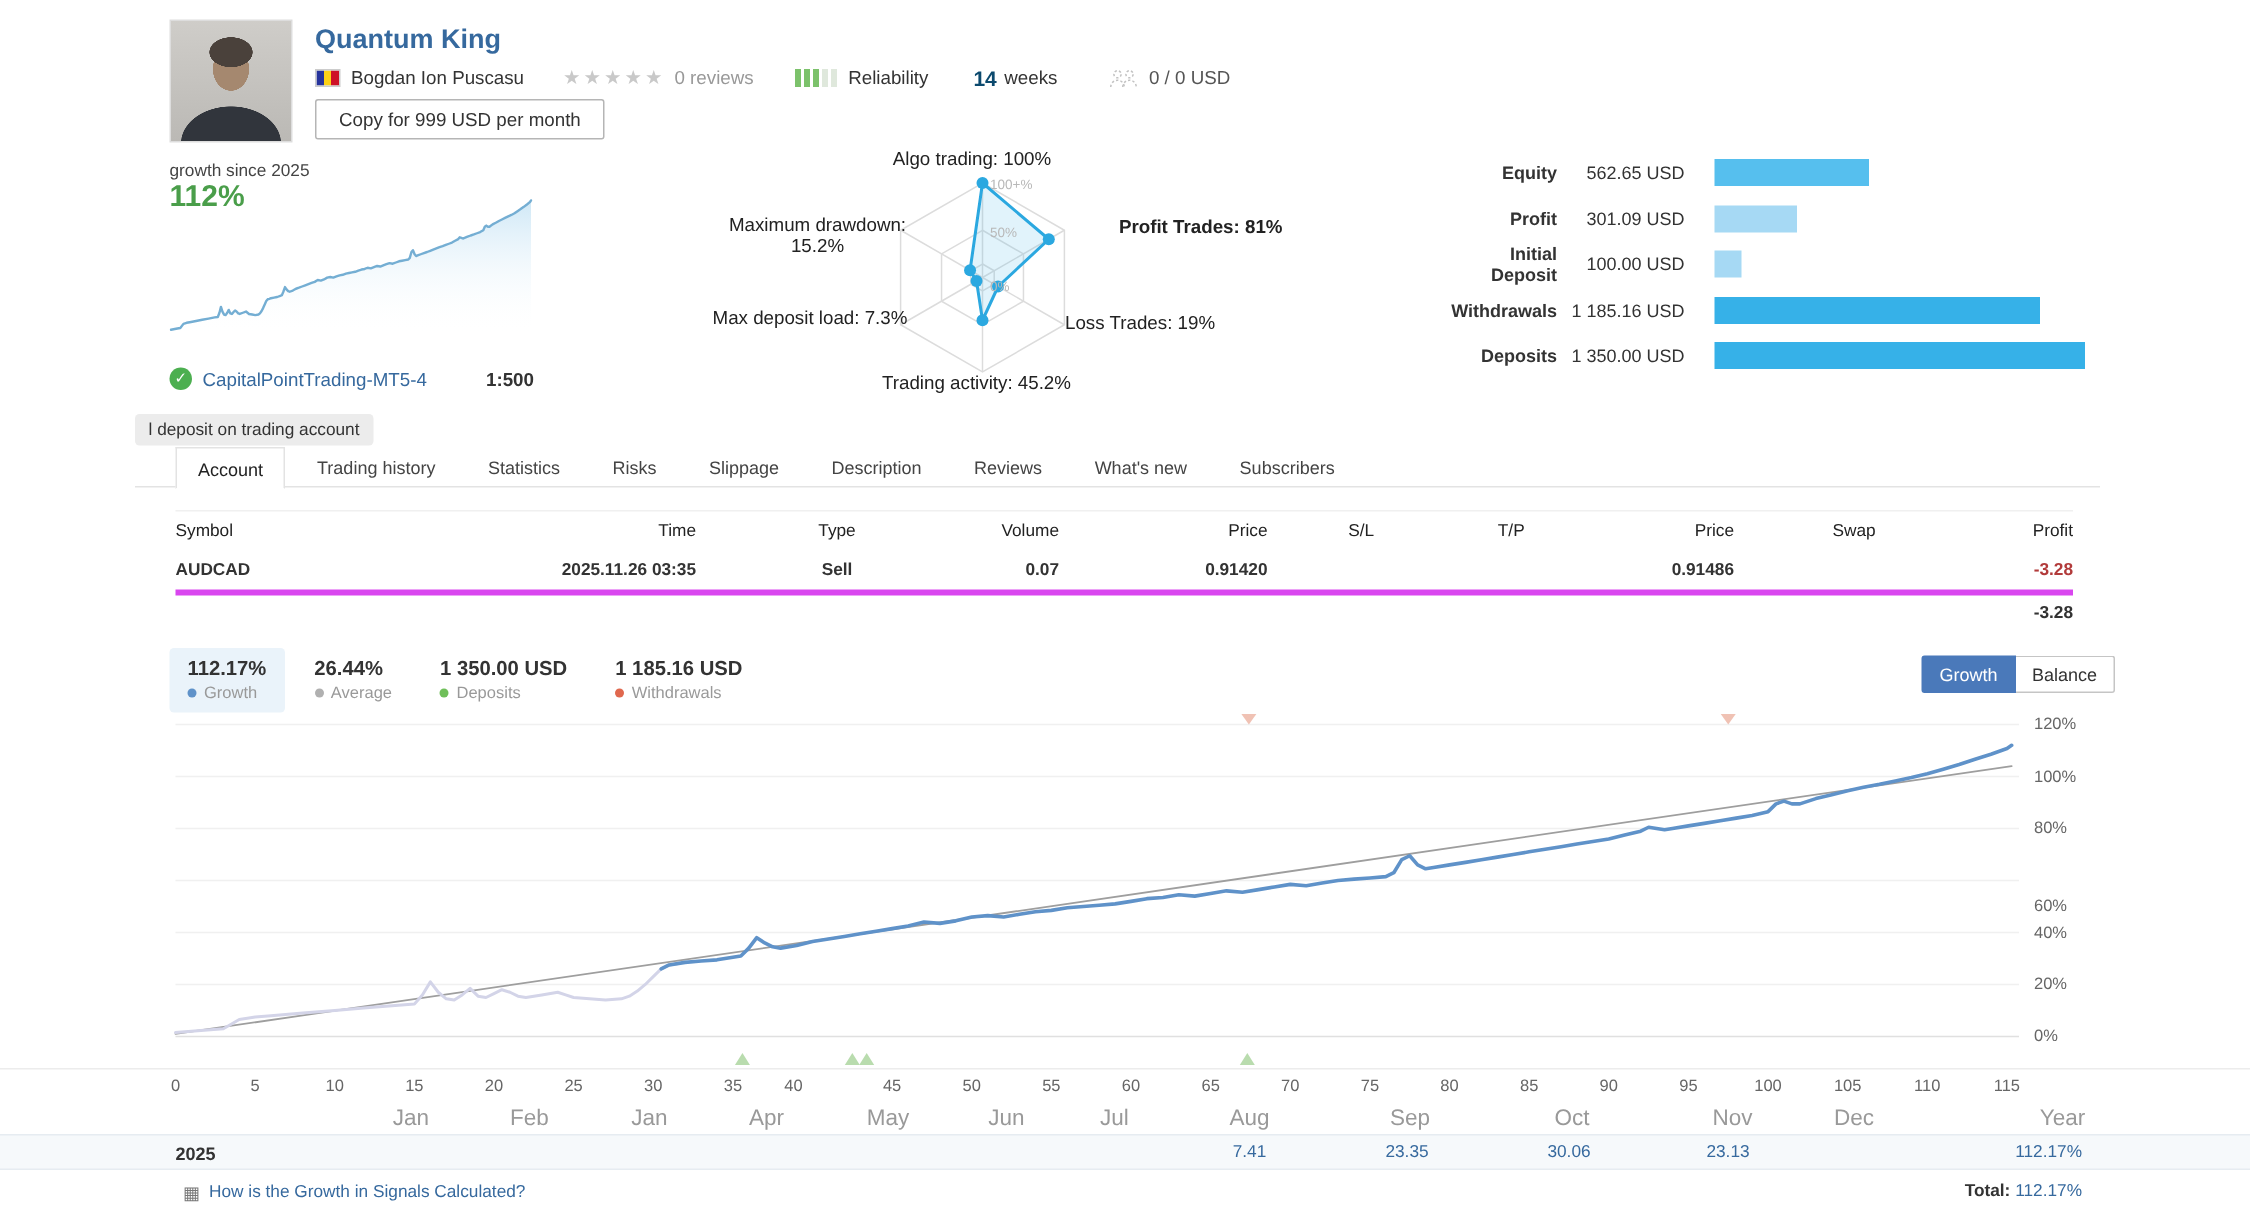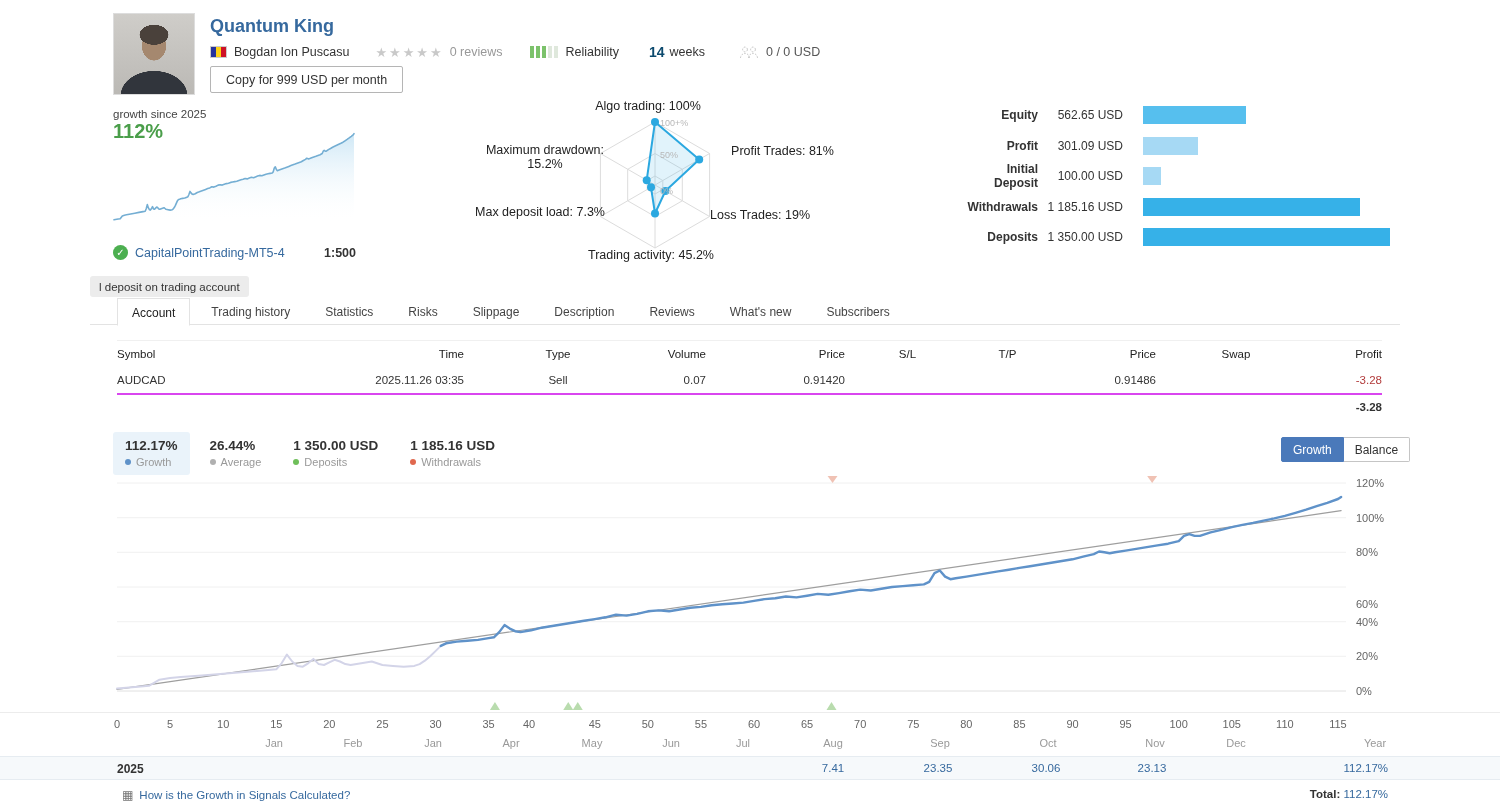--- a/index.html
+++ b/index.html
@@ -58,21 +58,21 @@
     padding-left:27px;box-sizing:border-box;}
   .tab{height:28px;line-height:28px;padding:0 14px;margin-right:7px;font-size:12px;color:#444;cursor:pointer;
     position:relative;top:1px;box-sizing:border-box;}
   .tab.active{background:#fff;border:1px solid #e3e3e3;border-bottom:1px solid #fff;color:#222;}
 
   
   .trade-table{left:117px;top:340px;width:1265px;border-top:1px solid #f0f0f0;}
   .tt-row{display:flex;height:26px;align-items:center;}
   .tt-cell{font-size:11.5px;color:#333;white-space:nowrap;box-sizing:border-box;}
   .tt-head .tt-cell{color:#222;}
-  .tt-data{border-bottom:2px solid #d946ef;}
+  .tt-data{border-bottom:4px solid #d946ef;font-weight:bold;}
   .neg{color:#b23b3b;}
   .tt-total{height:24px;}
   .tt-total .tt-cell{font-weight:600;}
 
   
   .chips{left:113px;top:432px;display:flex;align-items:flex-start;}
   .chip{padding:6px 12px 7px;margin-right:8px;border-radius:3px;cursor:pointer;}
   .chip.active{background:#eaf3fa;}
   .chip-value{font-size:13.5px;font-weight:700;color:#333;}
   .chip-label{font-size:11px;color:#999;margin-top:3px;display:flex;align-items:center;}
@@ -81,21 +81,21 @@
   .toggle{left:1281px;top:437px;display:flex;}
   .tg-btn{height:25px;line-height:25px;padding:0 11px;font-size:12px;box-sizing:border-box;cursor:pointer;}
   .tg-growth{background:#4a79ba;color:#fff;border:1px solid #4a79ba;border-radius:2px 0 0 2px;}
   .tg-balance{background:#fff;color:#333;border:1px solid #c5c5c5;border-left:none;border-radius:0 2px 2px 0;}
 
   
   #main-svg{left:0;top:470px;}
   .ylabels div{position:absolute;left:1356px;font-size:11px;color:#666;}
   .xticks{left:0;top:712px;width:1500px;height:21px;border-top:1px solid #ececec;}
   .xticks div{position:absolute;top:5px;width:44px;margin-left:-22px;text-align:center;font-size:11px;color:#666;}
-  .months div{position:absolute;top:0;width:60px;margin-left:-30px;text-align:center;font-size:11px;color:#999;}
+  .months div{position:absolute;top:0;width:60px;margin-left:-30px;text-align:center;font-size:15px;color:#999;}
   .months{left:0;top:737px;width:1500px;height:18px;}
   .year-row{left:0;top:756px;width:1500px;height:24px;background:#f6f9fb;border-top:1px solid #e6ecf1;
     border-bottom:1px solid #e6ecf1;box-sizing:border-box;}
   .year-label{position:absolute;left:117px;top:5px;font-size:12px;font-weight:600;color:#333;}
   .year-row .val{position:absolute;top:5px;width:70px;margin-left:-35px;text-align:center;font-size:11.5px;color:#36699e;}
   .year-total{position:absolute;top:5px;left:1270px;width:118px;text-align:right;font-size:11.5px;color:#36699e;}
 
   
   .footer-link{left:122px;top:788px;display:flex;align-items:center;font-size:11.5px;color:#36699e;cursor:pointer;}
   .grid-icon{color:#777;font-size:12px;margin-right:6px;}
@@ -174,21 +174,21 @@
         <circle cx="225.36632408329973" cy="95.985" r="4" fill="#2ba8e0"></circle>
         <circle cx="215" cy="118.476" r="4" fill="#2ba8e0"></circle>
         <circle cx="211.01714916799537" cy="92.2995" r="4" fill="#2ba8e0"></circle>
         <circle cx="206.70694073336023" cy="85.212" r="4" fill="#2ba8e0"></circle>
         <text x="220" y="31" fill="#b8b8b8" font-size="9" font-family="Liberation Sans, sans-serif">100+%</text>
         <text x="220" y="63" fill="#b8b8b8" font-size="9" font-family="Liberation Sans, sans-serif">50%</text>
         <text x="220" y="99" fill="#b8b8b8" font-size="9" font-family="Liberation Sans, sans-serif">0%</text>
       </svg>
     <div id="radar-labels">
         <div class="radar-label" style="left: 58px; top: 4px; width: 300px; text-align: center;">Algo trading: 100%</div>
-        <div class="radar-label" style="left: 270px; top: 49px; width: 145px; text-align: center;">Profit Trades: 81%</div>
+        <div class="radar-label" style="left: 270px; top: 49px; width: 145px; text-align: right; font-weight: bold;">Profit Trades: 81%</div>
         <div class="radar-label" style="left: 270px; top: 113px; width: 145px; text-align: left;">Loss Trades: 19%</div>
         <div class="radar-label" style="left: 61px; top: 153px; width: 300px; text-align: center;">Trading activity: 45.2%</div>
         <div class="radar-label" style="left: 35px; top: 110px; width: 130px; text-align: center;">Max deposit load: 7.3%</div>
         <div class="radar-label" style="left: 45px; top: 48px; width: 120px; text-align: center;">Maximum drawdown: 15.2%</div>
       </div>
   </div>
 
   <div class="abs bal-wrap" id="bal-wrap">
       <div class="bal-row" style="top: 4px;">
         <div class="bal-label">Equity</div>

